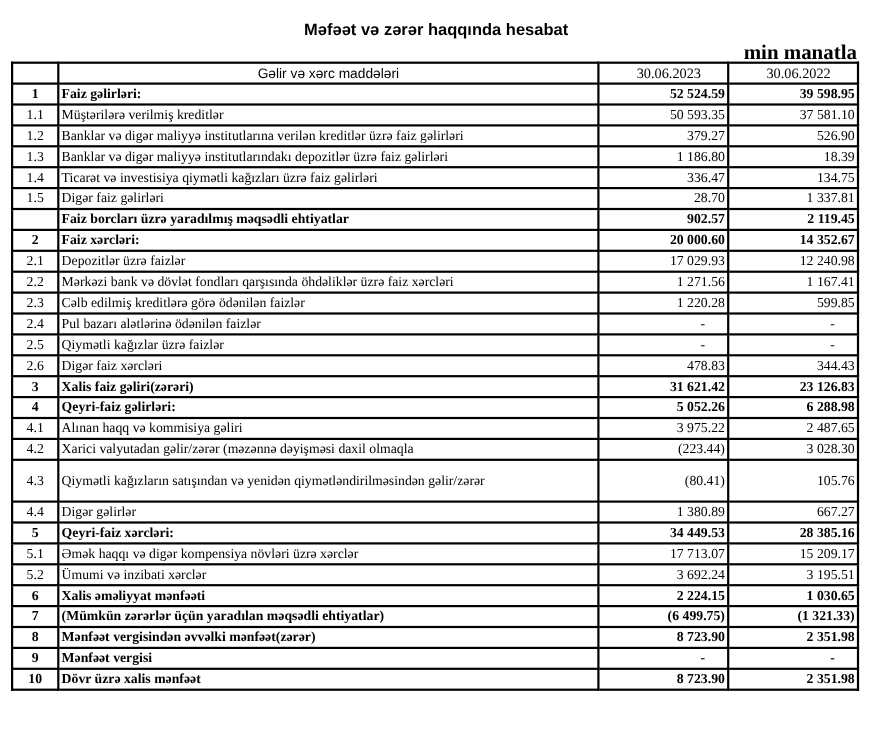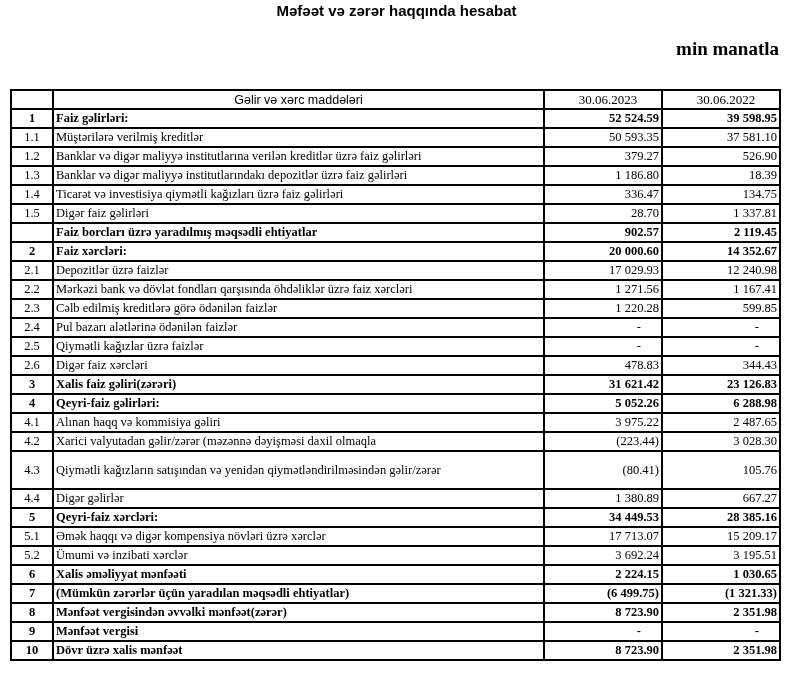--- a/index.html
+++ b/index.html
@@ -15,38 +15,37 @@
     position: relative;
     width: 793px;
     height: 682px;
     overflow: hidden;
   }
   .page-title {
     text-align: center;
     font-family: "Liberation Sans", "DejaVu Sans", sans-serif;
     font-weight: bold;
     font-size: 15px;
-    padding-top: 2px;
+    padding-top: 19px;
     letter-spacing: 0;
   }
   .unit-note {
     position: absolute;
     top: 38px;
     right: 14px;
     font-weight: bold;
     font-size: 19px;
   }
   table.report {
     position: absolute;
     top: 56px;
     left: 10px;
     width: 769px;
     border-collapse: collapse;
     table-layout: fixed;
-    margin-top: 33px;
   }
   table.report td, table.report th {
     border: 2px solid #000;
     font-size: 12.5px;
     font-weight: normal;
     height: 17px;
     padding: 0 2px;
     vertical-align: middle;
     overflow: hidden;
     white-space: nowrap;

